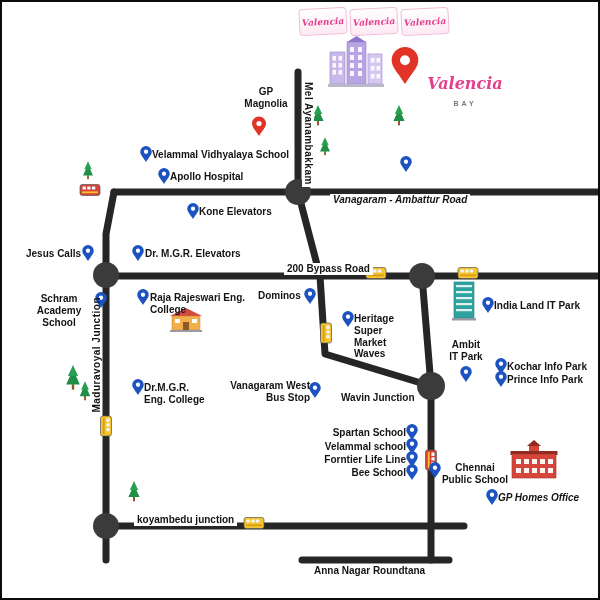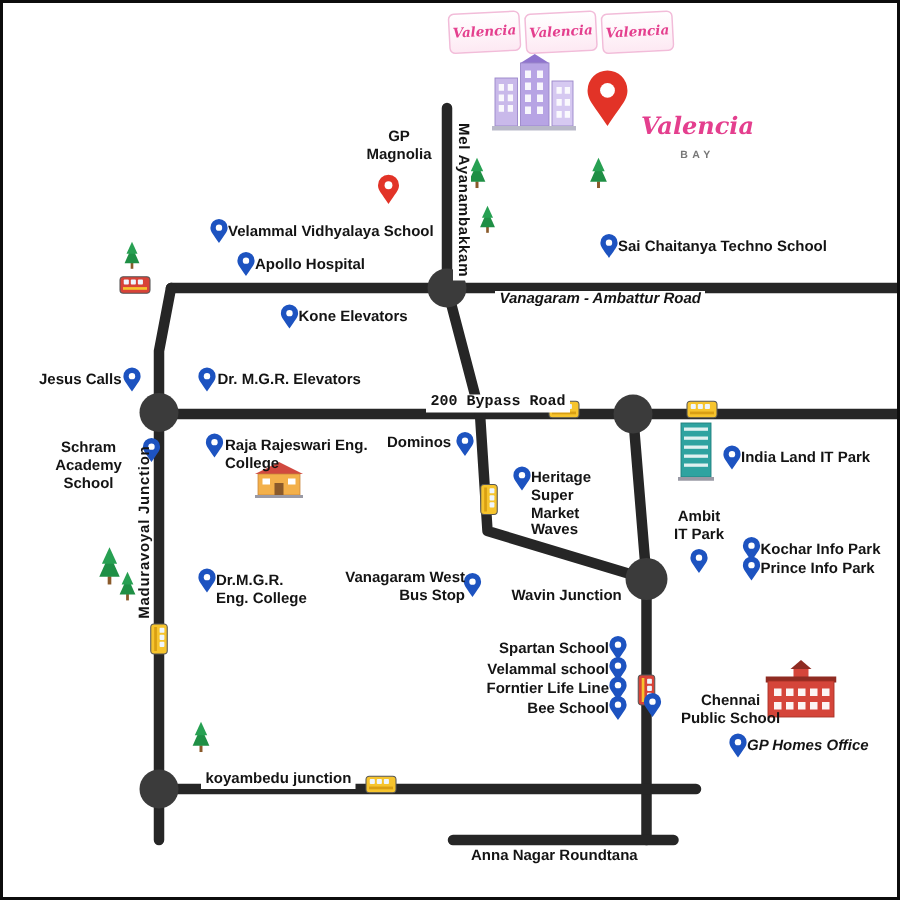--- a/index.html
+++ b/index.html
@@ -210,31 +210,30 @@
   <div class="banner" style="left:399px;top:6px;">
     <span class="script">Valencia</span>
   </div>
   <div class="logo">
     <span class="script">Valencia</span>
     <span class="sub">BAY</span>
   </div>
 
   <div class="lbl vert-down" style="left:300px;top:78px;">Mel Ayanambakkam</div>
   <div class="lbl bg" style="left:328px;top:192px;font-style:italic;">Vanagaram - Ambattur Road</div>
-  <div class="lbl bg" style="left:282px;top:261px;font-family:Liberation Mono, monospace;">200 Bypass Road</div>
+  <div class="lbl bg" style="left:282px;top:261px;">200 Bypass Road</div>
   <div class="lbl vert-up" style="left:89px;top:295px;">Maduravoyal Junction</div>
   <div class="lbl bg" style="left:336px;top:390px;">Wavin Junction</div>
   <div class="lbl bg" style="left:132px;top:512px;">koyambedu junction</div>
   <div class="lbl" style="left:312px;top:563px;">Anna Nagar Roundtana</div>
 
   <div class="lbl center" style="left:238px;top:84px;width:52px;">GP
 Magnolia</div>
   <div class="lbl" style="left:150px;top:147px;">Velammal Vidhyalaya School</div>
   <div class="lbl" style="left:168px;top:169px;">Apollo Hospital</div>
-  <div class="lbl" style="left:410px;top:157px;">Sai Chaitanya Techno School</div>
   <div class="lbl" style="left:197px;top:204px;">Kone Elevators</div>
   <div class="lbl" style="left:24px;top:246px;">Jesus Calls</div>
   <div class="lbl" style="left:143px;top:246px;">Dr. M.G.R. Elevators</div>
   <div class="lbl center" style="left:20px;top:291px;width:74px;">Schram
 Academy School</div>
   <div class="lbl" style="left:148px;top:290px;">Raja Rajeswari Eng.
 College</div>
   <div class="lbl" style="left:256px;top:288px;">Dominos</div>
   <div class="lbl" style="left:352px;top:311px;">Heritage
 Super
@@ -246,17 +245,17 @@
   <div class="lbl" style="left:505px;top:359px;">Kochar Info Park</div>
   <div class="lbl" style="left:505px;top:372px;">Prince Info Park</div>
   <div class="lbl" style="left:142px;top:380px;">Dr.M.G.R.
 Eng. College</div>
   <div class="lbl right" style="left:226px;top:378px;width:82px;">Vanagaram West
 Bus Stop</div>
   <div class="lbl right" style="left:328px;top:425px;width:76px;">Spartan School</div>
   <div class="lbl right" style="left:318px;top:439px;width:86px;">Velammal school</div>
   <div class="lbl right" style="left:316px;top:452px;width:88px;">Forntier Life Line</div>
   <div class="lbl right" style="left:338px;top:465px;width:66px;">Bee School</div>
-  <div class="lbl center" style="left:438px;top:460px;width:70px;margin-left:12px;">Chennai
+  <div class="lbl center" style="left:438px;top:460px;width:70px;">Chennai
 Public School</div>
   <div class="lbl" style="left:496px;top:490px;font-style:italic;">GP Homes Office</div>
 
 </div>
 
 </body></html>

